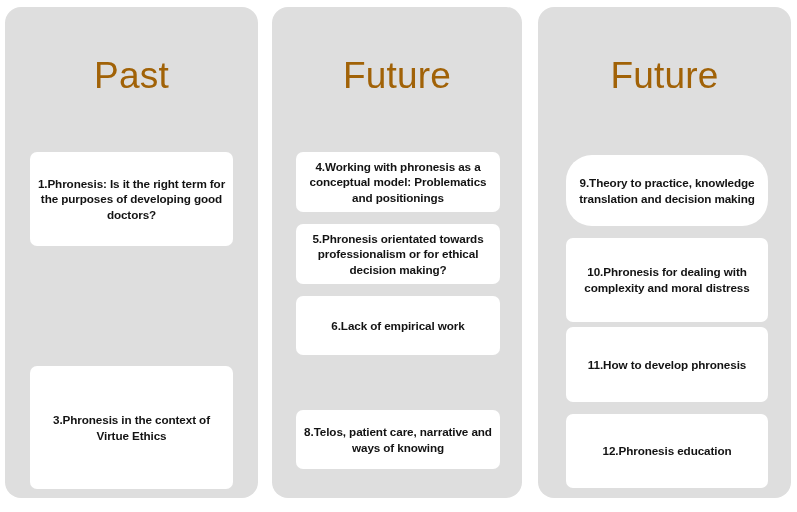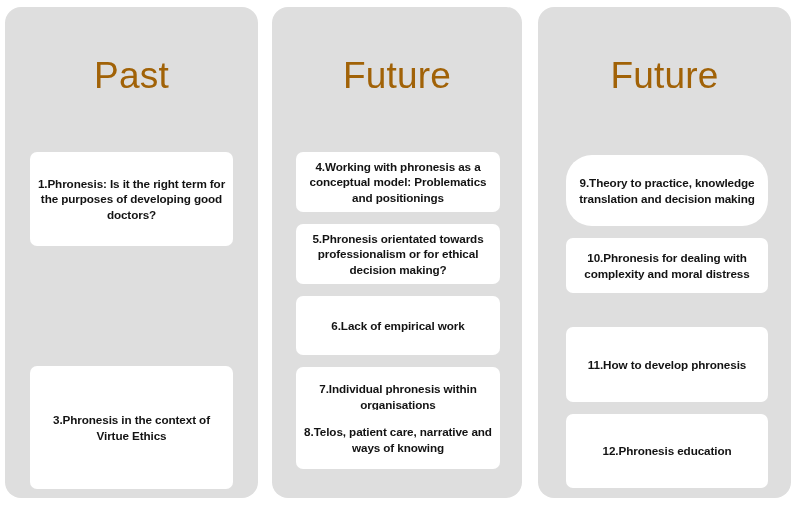--- a/index.html
+++ b/index.html
@@ -74,21 +74,21 @@
   .panel-present .card { left: 24px; width: 204px; }
   .pres-c0 { top: 145px; height: 60px; }
   .pres-c1 { top: 217px; height: 60px; }
   .pres-c2 { top: 289px; height: 59px; }
   .pres-c3 { top: 360px; height: 59px; }
   .pres-c4 { top: 403px; height: 59px; }
 
   
   .panel-future .card { left: 28px; width: 202px; }
   .fut-c0 { top: 148px; height: 71px; border-radius: 26px; }
-  .fut-c1 { top: 231px; height: 55px; }
+  .fut-c1 { top: 231px; height: 84px; }
   .fut-c2 { top: 320px; height: 75px; }
   .fut-c3 { top: 407px; height: 74px; }
 </style>
 </head>
 <body>
 
 <div id="board">
 
   <div class="panel panel-past">
     <div class="panel-title">Past</div>
@@ -106,23 +106,20 @@
 
     <div class="card pres-c0">
       <div class="card-text">4.Working with phronesis as a conceptual model: Problematics and positionings</div>
     </div>
     <div class="card pres-c1">
       <div class="card-text">5.Phronesis orientated towards professionalism or for ethical decision making?</div>
     </div>
     <div class="card pres-c2">
       <div class="card-text">6.Lack of empirical work</div>
     </div>
-    <div class="card pres-c3">
-      <div class="card-text">7.Individual phronesis within organisations</div>
-    </div>
     <div class="card pres-c4">
       <div class="card-text">8.Telos, patient care, narrative and ways of knowing</div>
     </div>
   </div>
 
   <div class="panel panel-future">
     <div class="panel-title">Future</div>
 
     <div class="card fut-c0">
       <div class="card-text">9.Theory to practice, knowledge translation and decision making</div>

